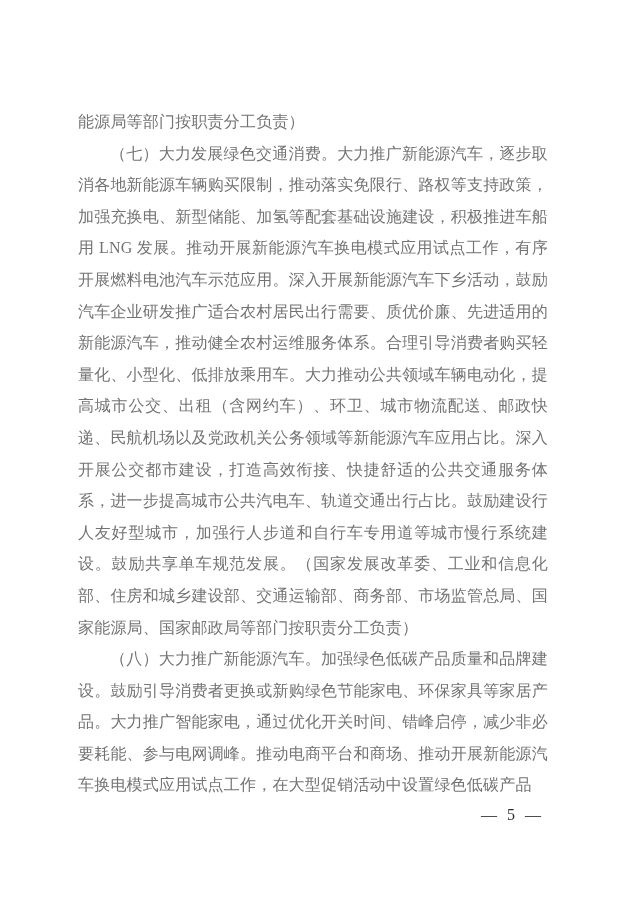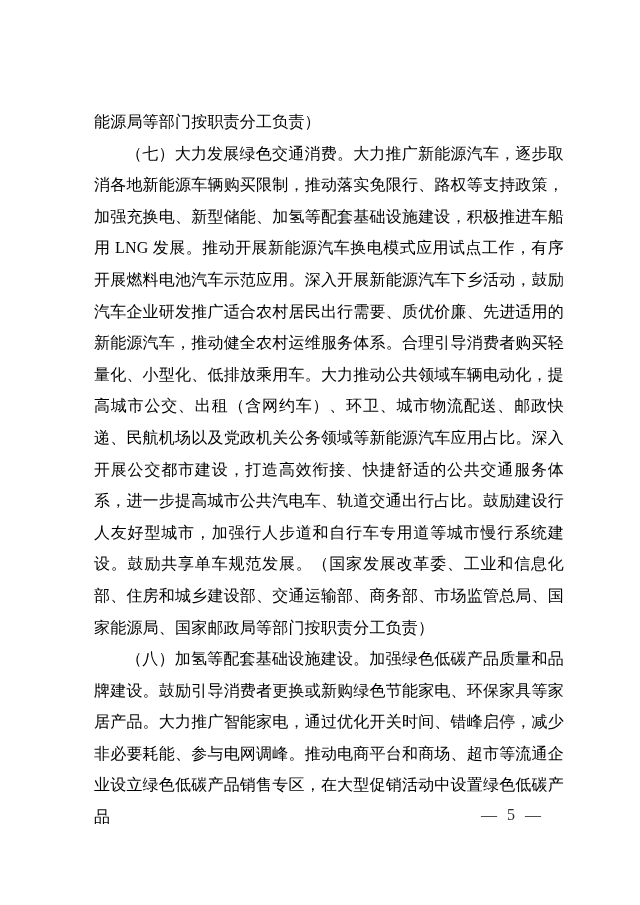--- a/index.html
+++ b/index.html
@@ -10,24 +10,24 @@
   .page {
     position: relative;
     width: 640px;
     height: 905px;
     background: #ffffff;
     overflow: hidden;
     font-family: "Liberation Serif", "DejaVu Serif", serif;
   }
   .text-block {
     position: absolute;
-    left: 94px;
+    left: 78px;
     top: 106px;
     width: 470px;
-    color: #000000;
+    color: #737373;
     font-size: 16px;
     line-height: 31.6px;
     letter-spacing: 0.2px;
     text-align: justify;
     text-justify: inter-character;
   }
   .text-block p {
     margin: 0;
     padding: 0;
   }
@@ -52,18 +52,18 @@
 
 <div class="page">
   <div class="text-block">
     <p>
       <span>能源局等部门按职责分工负责）</span>
     </p>
     <p class="indent">
       <span class="lead">（七）大力发展绿色交通消费。</span><span>大力推广新能源汽车，逐步取消各地新能源车辆购买限制，推动落实免限行、路权等支持政策，加强充换电、新型储能、加氢等配套基础设施建设，积极推进车船用 LNG 发展。推动开展新能源汽车换电模式应用试点工作，有序开展燃料电池汽车示范应用。深入开展新能源汽车下乡活动，鼓励汽车企业研发推广适合农村居民出行需要、质优价廉、先进适用的新能源汽车，推动健全农村运维服务体系。合理引导消费者购买轻量化、小型化、低排放乘用车。大力推动公共领域车辆电动化，提高城市公交、出租（含网约车）、环卫、城市物流配送、邮政快递、民航机场以及党政机关公务领域等新能源汽车应用占比。深入开展公交都市建设，打造高效衔接、快捷舒适的公共交通服务体系，进一步提高城市公共汽电车、轨道交通出行占比。鼓励建设行人友好型城市，加强行人步道和自行车专用道等城市慢行系统建设。鼓励共享单车规范发展。（国家发展改革委、工业和信息化部、住房和城乡建设部、交通运输部、商务部、市场监管总局、国家能源局、国家邮政局等部门按职责分工负责）</span>
     </p>
     <p class="indent">
-      <span class="lead">（八）加氢等配套基础设施建设。</span><span>加强绿色低碳产品质量和品牌建设。鼓励引导消费者更换或新购绿色节能家电、环保家具等家居产品。大力推广智能家电，通过优化开关时间、错峰启停，减少非必要耗能、参与电网调峰。推动电商平台和商场、超市等流通企业设立绿色低碳产品销售专区，在大型促销活动中设置绿色低碳产品</span>
+      <span class="lead">（八）大力推广新能源汽车。</span><span>加强绿色低碳产品质量和品牌建设。鼓励引导消费者更换或新购绿色节能家电、环保家具等家居产品。大力推广智能家电，通过优化开关时间、错峰启停，减少非必要耗能、参与电网调峰。推动电商平台和商场、推动开展新能源汽车换电模式应用试点工作，在大型促销活动中设置绿色低碳产品</span>
     </p>
   </div>
 
   <div class="page-number">— 5 —</div>
 </div>
 
 </body></html>

